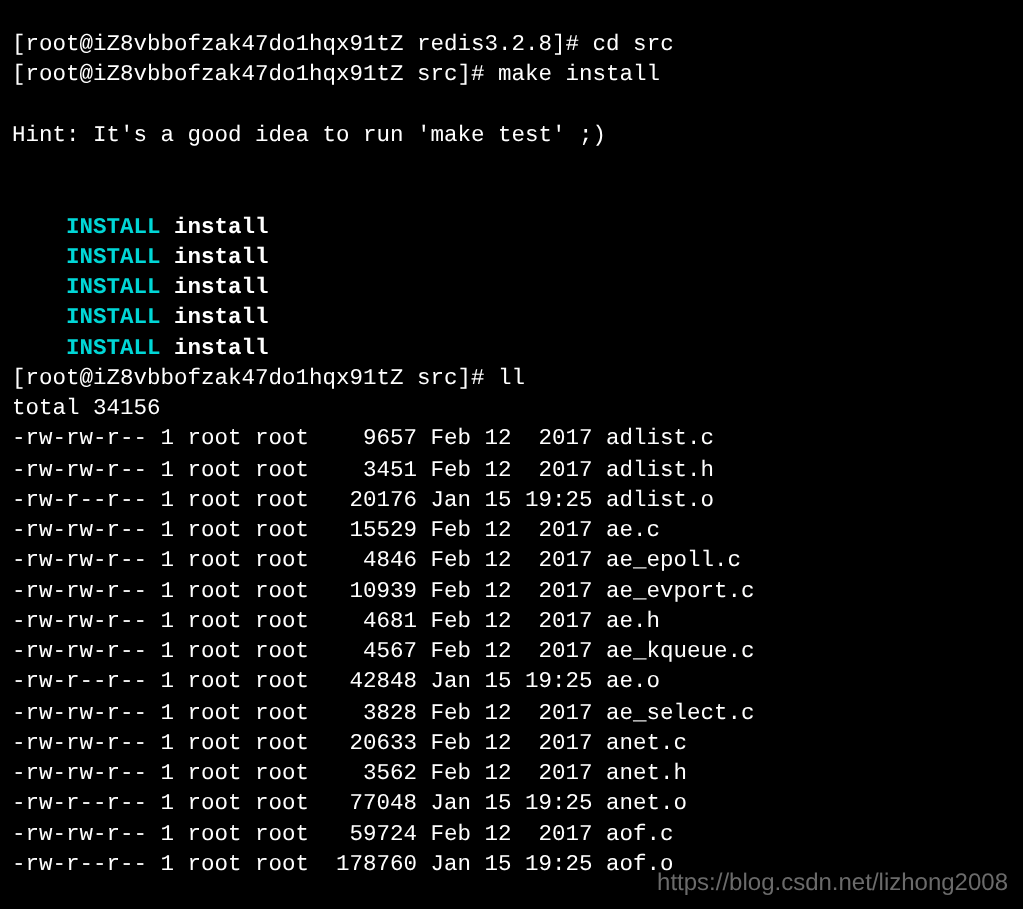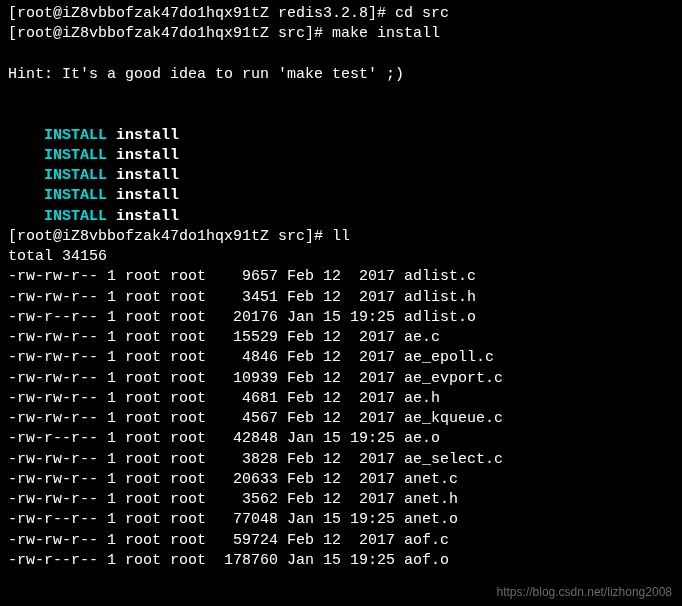--- a/index.html
+++ b/index.html
@@ -8,31 +8,31 @@
     background: #000000;
     color: #ffffff;
     font-family: "Consolas", "Monaco", "Courier New", monospace;
     font-size: 15px;
     line-height: 1.35;
     width: 682px;
     height: 606px;
     overflow: hidden;
   }
   .terminal {
-    padding: 4px 8px;
+    padding: 20px 8px;
     white-space: pre;
   }
   .cyan { color: #00d7d7; font-weight: bold; }
   .white { color: #ffffff; }
   .bold { font-weight: bold; }
   .watermark {
     position: absolute;
     bottom: 6px;
     right: 10px;
-    font-size: 12px;
+    font-size: 16px;
     color: #6b6b6b;
     font-family: sans-serif;
   }
 </style>
 </head>
 <body>
 
 <div class="terminal"><div id="term-content"><div><span class="white">[root@iZ8vbbofzak47do1hqx91tZ redis3.2.8]# </span><span class="white">cd src</span></div><div><span class="white">[root@iZ8vbbofzak47do1hqx91tZ src]# </span><span class="white">make install</span></div><div> </div><div class="white">Hint: It's a good idea to run 'make test' ;)</div><div> </div><div> </div><div>    <span class="cyan">INSTALL</span> <span class="white bold">install</span></div><div>    <span class="cyan">INSTALL</span> <span class="white bold">install</span></div><div>    <span class="cyan">INSTALL</span> <span class="white bold">install</span></div><div>    <span class="cyan">INSTALL</span> <span class="white bold">install</span></div><div>    <span class="cyan">INSTALL</span> <span class="white bold">install</span></div><div><span class="white">[root@iZ8vbbofzak47do1hqx91tZ src]# </span><span class="white">ll</span></div><div class="white">total 34156</div><div class="white">-rw-rw-r-- 1 root root    9657 Feb 12  2017 adlist.c</div><div class="white">-rw-rw-r-- 1 root root    3451 Feb 12  2017 adlist.h</div><div class="white">-rw-r--r-- 1 root root   20176 Jan 15 19:25 adlist.o</div><div class="white">-rw-rw-r-- 1 root root   15529 Feb 12  2017 ae.c</div><div class="white">-rw-rw-r-- 1 root root    4846 Feb 12  2017 ae_epoll.c</div><div class="white">-rw-rw-r-- 1 root root   10939 Feb 12  2017 ae_evport.c</div><div class="white">-rw-rw-r-- 1 root root    4681 Feb 12  2017 ae.h</div><div class="white">-rw-rw-r-- 1 root root    4567 Feb 12  2017 ae_kqueue.c</div><div class="white">-rw-r--r-- 1 root root   42848 Jan 15 19:25 ae.o</div><div class="white">-rw-rw-r-- 1 root root    3828 Feb 12  2017 ae_select.c</div><div class="white">-rw-rw-r-- 1 root root   20633 Feb 12  2017 anet.c</div><div class="white">-rw-rw-r-- 1 root root    3562 Feb 12  2017 anet.h</div><div class="white">-rw-r--r-- 1 root root   77048 Jan 15 19:25 anet.o</div><div class="white">-rw-rw-r-- 1 root root   59724 Feb 12  2017 aof.c</div><div class="white">-rw-r--r-- 1 root root  178760 Jan 15 19:25 aof.o</div></div></div>
 <div class="watermark">https://blog.csdn.net/lizhong2008</div>
 

